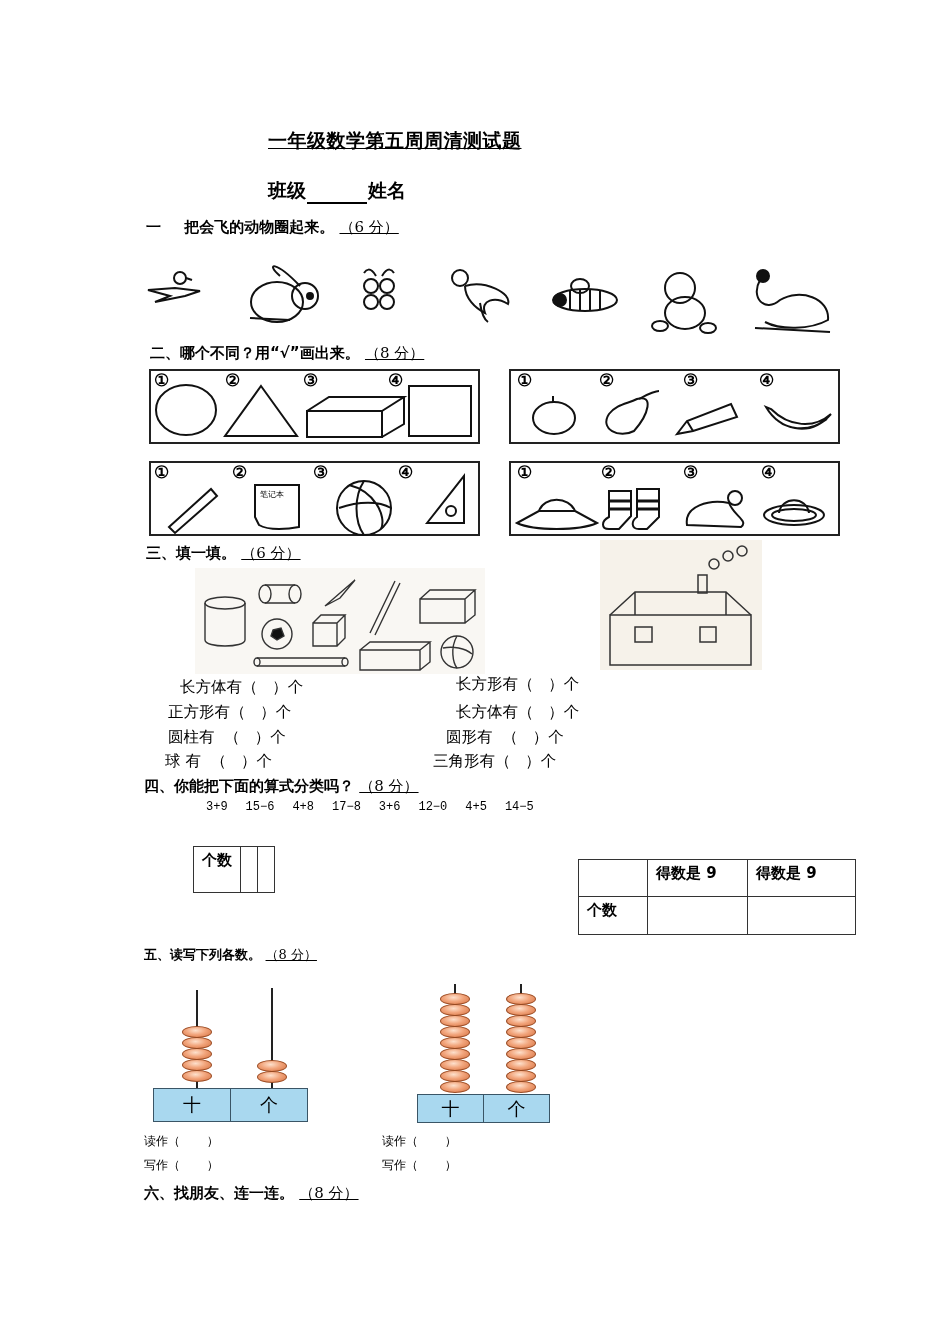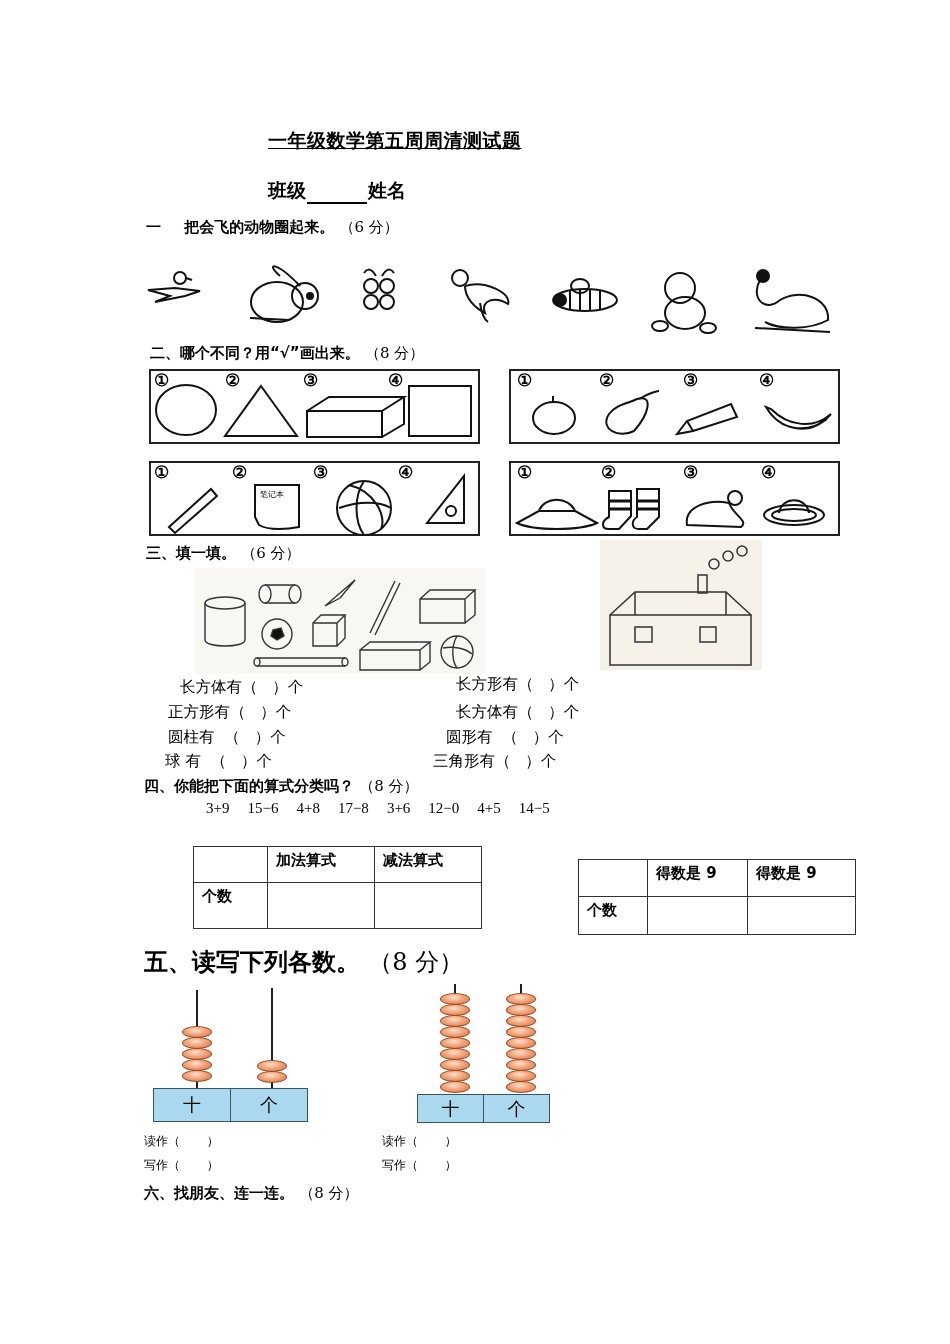--- a/index.html
+++ b/index.html
@@ -3,25 +3,25 @@
 <meta charset="utf-8">
 <style>
   html, body { margin:0; padding:0; background:#ffffff; }
   body { width:950px; height:1344px; position:relative; overflow:hidden;
          font-family:"DejaVu Sans","Liberation Sans",sans-serif; color:#000; }
   .abs { position:absolute; }
   .title { left:268px; top:128px; font-size:19px; font-weight:bold; letter-spacing:0.5px;text-decoration:underline; }
   .subtitle { left:268px; top:178px; font-size:19px; font-weight:bold; }
   .subtitle .blank { display:inline-block; width:60px; border-bottom:2px solid #000; height:18px; vertical-align:bottom; margin:0 1px; }
   .q { font-size:15px; font-weight:bold; }
-  .q .num { font-family:"DejaVu Serif","Liberation Serif",serif; font-weight:normal; }
+  .q .num { font-family:"DejaVu Serif","Liberation Serif",serif; font-weight:normal;text-decoration:underline; }
   .box { position:absolute; border:2px solid #222; box-sizing:border-box; }
   .circ { position:absolute; font-family:"DejaVu Serif","Liberation Serif",serif; font-size:17px; font-weight:bold; }
   .fill-line { position:absolute; font-size:15.5px; white-space:pre; }
-  .exprs { position:absolute; left:206px; top:800px; font-family:Liberation Serif, serif; font-size:15px; word-spacing:0; }
+  .exprs { position:absolute; left:206px; top:800px; font-family:Liberation Mono, monospace; font-size:12px; word-spacing:0; }
   .exprs span { display:inline-block; margin-right:18px; }
   table.tbl { position:absolute; border-collapse:collapse; font-size:15px; font-weight:bold; }
   table.tbl td { border:1px solid #333; vertical-align:top; padding:4px 8px; }
   .abacus-base { position:absolute; background:#a9d8ef; border:1.5px solid #3a5566; box-sizing:border-box; display:flex; }
   .abacus-base div { flex:1; display:flex; align-items:center; justify-content:center; font-size:18px; }
   .abacus-base div + div { border-left:1.5px solid #3a5566; }
   .rod { position:absolute; width:2px; background:#222; }
   .bead { position:absolute; width:30px; height:12px; border-radius:50%;
           background:radial-gradient(ellipse at 45% 35%, #fde0cc 0%, #f2a57c 45%, #d4703f 100%);
           border:1px solid #9a4a22; box-sizing:border-box; }
@@ -247,25 +247,20 @@
 <div class="abs q" style="left:144px;top:777px;">
   <span>四、你能把下面的算式分类吗？</span>
   <span class="num">（8 分）</span>
 </div>
 <div class="exprs">
   <span>3+9</span><span>15−6</span><span>4+8</span><span>17−8</span><span>3+6</span><span>12−0</span><span>4+5</span><span>14−5</span>
 </div>
 
 <table class="tbl" style="left:193px;top:846px;">
   <tbody>
-      <tr style="height:36px">
-    <td style="width:57px"></td>
-    <td style="width:90px">加法算式</td>
-    <td style="width:90px">减法算式</td>
-  </tr>
   <tr style="height:46px">
     <td>个数</td>
     <td></td>
     <td></td>
   </tr>
 </tbody>
   </table>
 
 <table class="tbl" style="left:578px;top:859px;">
   <tbody>
@@ -275,21 +270,21 @@
     <td style="width:91px">得数是 9</td>
   </tr>
   <tr style="height:38px">
     <td>个数</td>
     <td></td>
     <td></td>
   </tr>
 </tbody>
   </table>
 
-<div class="abs q" style="left:144px;top:946px;font-size:24px;text-align:right;">
+<div class="abs q" style="left:144px;top:946px;font-size:13px;text-align:right;">
   <span>五、读写下列各数。</span>
   <span class="num">（8 分）</span>
 </div>
 
 <div>
   <div class="rod" style="left:196px;top:990px;height:100px"></div>
   <div class="rod" style="left:271px;top:988px;height:102px"></div>
   <div class="bead" style="left:182px;top:1026px"></div>
   <div class="bead" style="left:182px;top:1037px"></div>
   <div class="bead" style="left:182px;top:1048px"></div>

